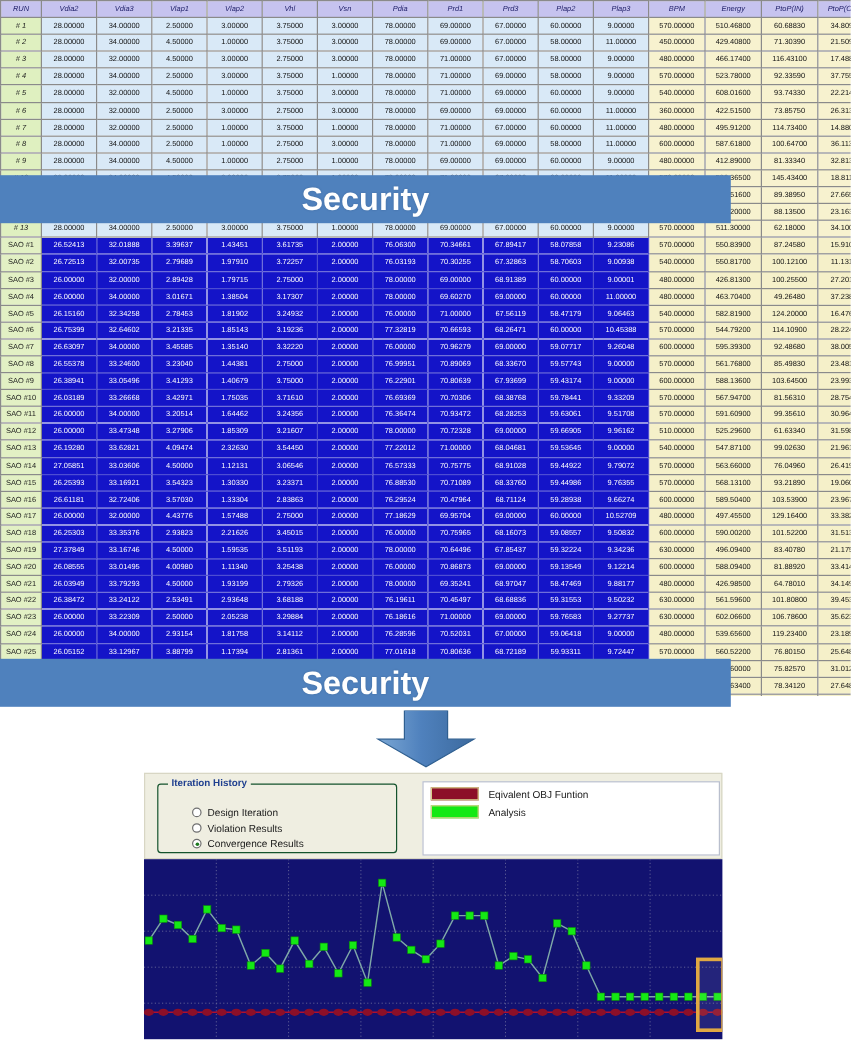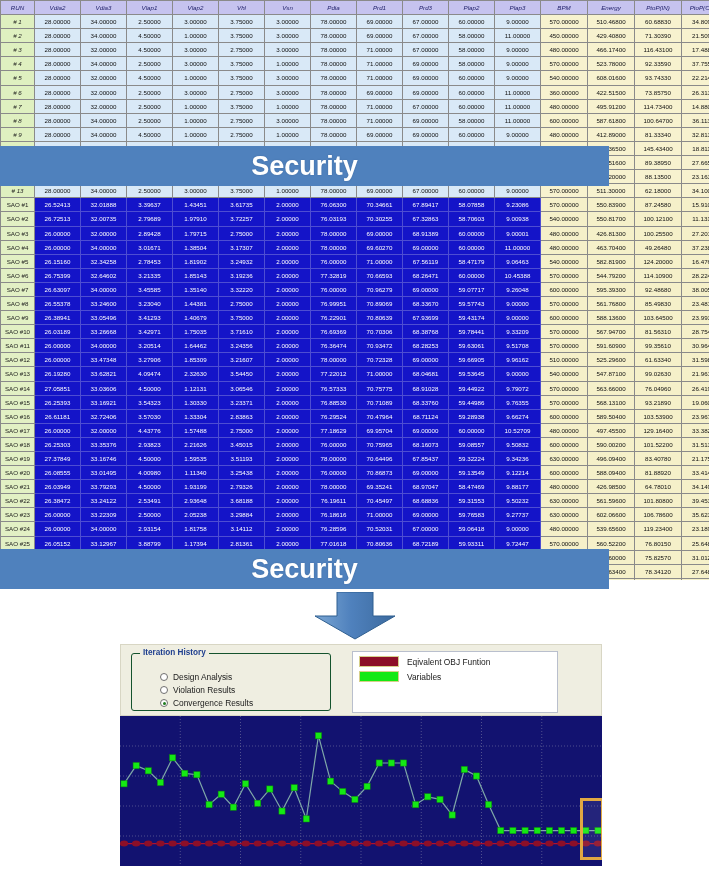--- a/index.html
+++ b/index.html
@@ -86,21 +86,21 @@
   .radio{
     width:8px;height:8px;border-radius:50%;border:1px solid #6f6f6f;
     background:#ffffff;box-sizing:border-box;position:relative;flex:none;
   }
   .radio.sel::after{
     content:"";position:absolute;left:1.6px;top:1.6px;width:3px;height:3px;border-radius:50%;
     background:#1e7b1e;
   }
   .radio-label{font-size:8.4px;color:#1a1a1a;white-space:nowrap;}
   #legend-box{
-    position:absolute;left:231px;top:6px;width:206px;height:62px;
+    position:absolute;left:231px;top:6px;width:248px;height:62px;
     background:#ffffff;border:1px solid #b9bfcd;box-sizing:border-box;
   }
   .legend-item{display:flex;align-items:center;gap:8px;margin:4px 0 0 6px;}
   .swatch{width:38px;height:9px;border:1px solid #d6d08a;flex:none;}
   .legend-label{font-size:8.4px;color:#1a1a1a;white-space:nowrap;}
 
   
   #chart{
     position:absolute;left:120px;top:716px;width:482px;height:150px;
     background:#121270;overflow:hidden;
@@ -916,40 +916,40 @@
     </defs>
     <polygon points="25,0 61,0 61,24 83,24 43,47 3,24 25,24" fill="url(#ag)" stroke="#2f5f90" stroke-width="1"></polygon>
   </svg>
 </div>
 
 <div id="panel">
   <div id="group-iter">
     <div id="group-iter-title">Iteration History</div>
     <div class="radio-row" style="top:18px;">
       <span class="radio"></span>
-      <span class="radio-label">Design Analysis</span>
+      <span class="radio-label">Design Iteration</span>
     </div>
     <div class="radio-row" style="top:31px;">
       <span class="radio"></span>
       <span class="radio-label">Violation Results</span>
     </div>
     <div class="radio-row" style="top:44px;">
       <span class="radio sel"></span>
       <span class="radio-label">Convergence Results</span>
     </div>
   </div>
 
   <div id="legend-box">
     <div class="legend-item">
       <span class="swatch" id="sw0" style="background: rgb(140, 15, 40);"></span>
       <span class="legend-label">Eqivalent OBJ Funtion</span>
     </div>
     <div class="legend-item">
       <span class="swatch" id="sw1" style="background: rgb(20, 233, 20);"></span>
-      <span class="legend-label">Variables</span>
+      <span class="legend-label">Analysis</span>
     </div>
   </div>
 </div>
 
 <div id="chart">
   <svg id="chart-svg" width="482" height="150" viewBox="0 0 482 150">
       <line x1="60.25" y1="0" x2="60.25" y2="150" stroke="#6b6b9c" stroke-width="0.7" stroke-dasharray="1,2"></line>
       <line x1="120.5" y1="0" x2="120.5" y2="150" stroke="#6b6b9c" stroke-width="0.7" stroke-dasharray="1,2"></line>
       <line x1="180.75" y1="0" x2="180.75" y2="150" stroke="#6b6b9c" stroke-width="0.7" stroke-dasharray="1,2"></line>
       <line x1="241" y1="0" x2="241" y2="150" stroke="#6b6b9c" stroke-width="0.7" stroke-dasharray="1,2"></line>

